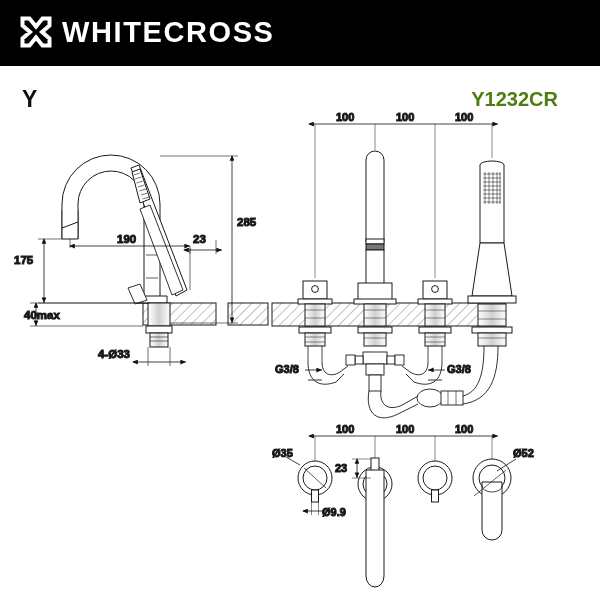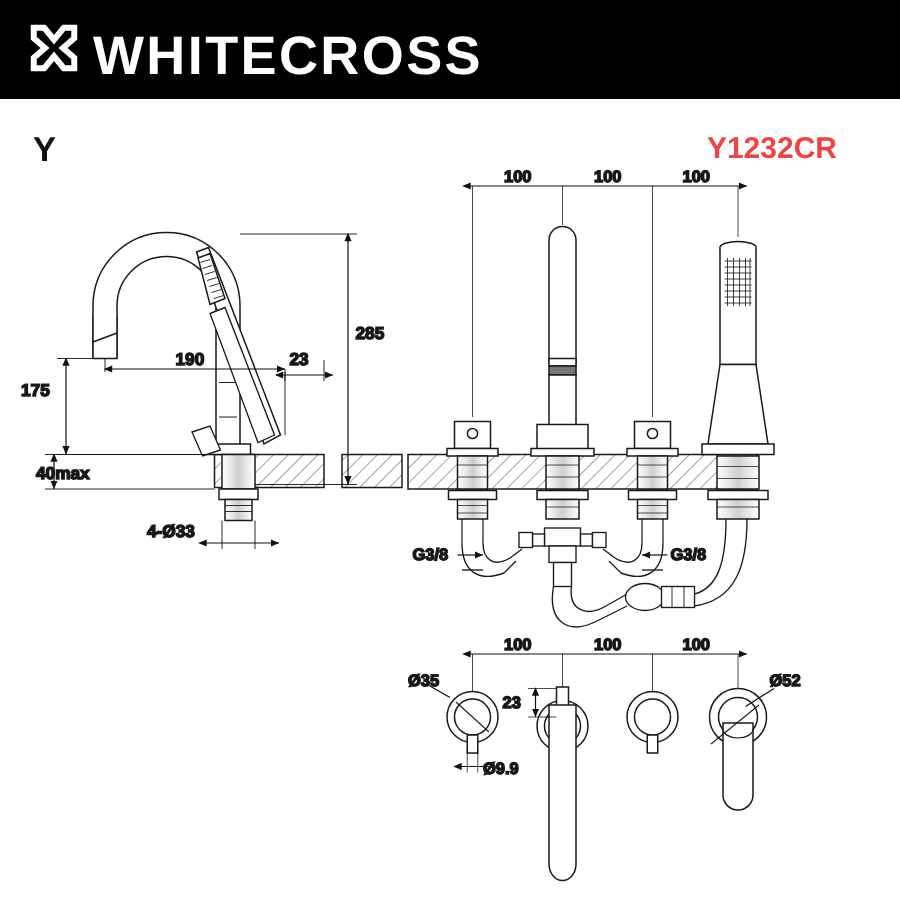--- a/index.html
+++ b/index.html
@@ -29,41 +29,41 @@
   }
   #brand-logo {
     position: absolute;
     left: 14px; top: 12px;
     width: 44px; height: 42px;
   }
   #brand-name {
     position: absolute;
     left: 62px; top: 16px;
     color: #ffffff;
-    font-size: 36px;
+    font-size: 29px;
     font-weight: bold;
     letter-spacing: 1.6px;
     font-family: "Liberation Sans", sans-serif;
     white-space: nowrap;
   }
   
   #series-label {
     position: absolute;
     left: 22px; top: 86px;
     font-size: 23px;
     font-weight: bold;
     color: #111111;
     font-family: "Liberation Sans", sans-serif;
   }
   #model-code {
     position: absolute;
     right: 42px; top: 88px;
     font-size: 20px;
     font-weight: bold;
-    color: #ef4444;
+    color: #4d7c0f;
     font-family: "Liberation Sans", sans-serif;
   }
   
   .draw-svg {
     position: absolute;
     left: 0; top: 0;
     width: 600px; height: 600px;
     pointer-events: none;
   }
   .dim-text {

